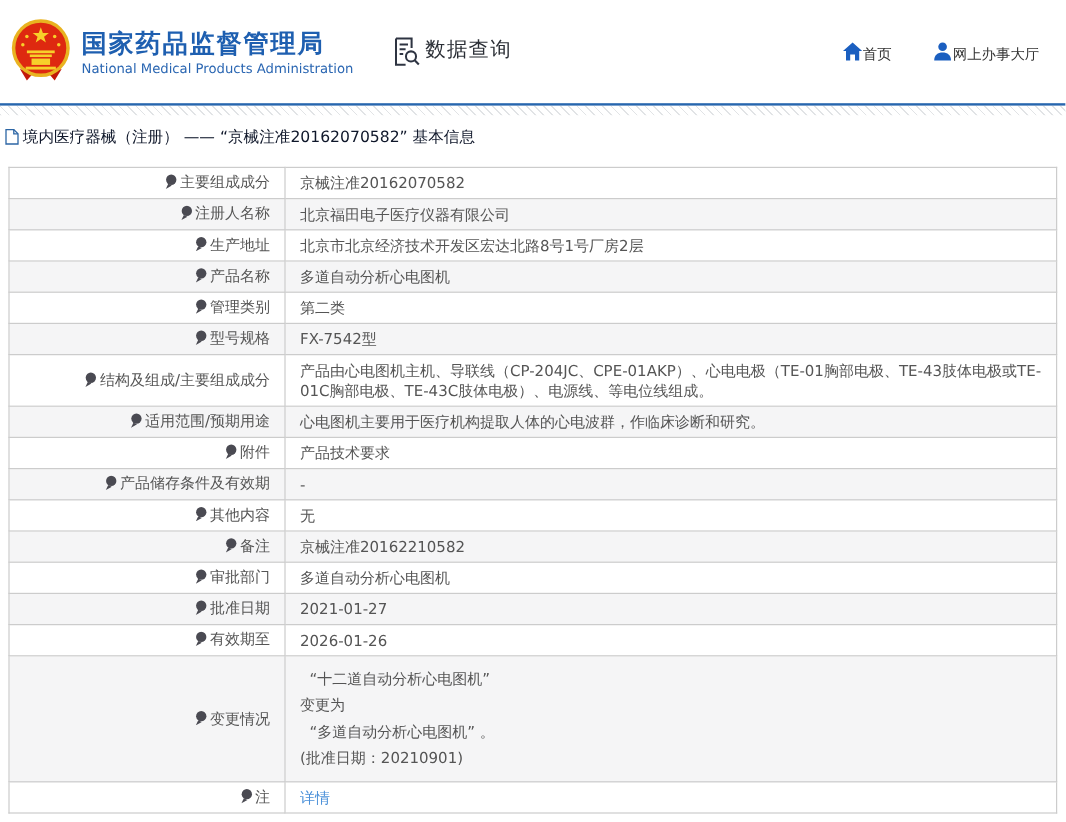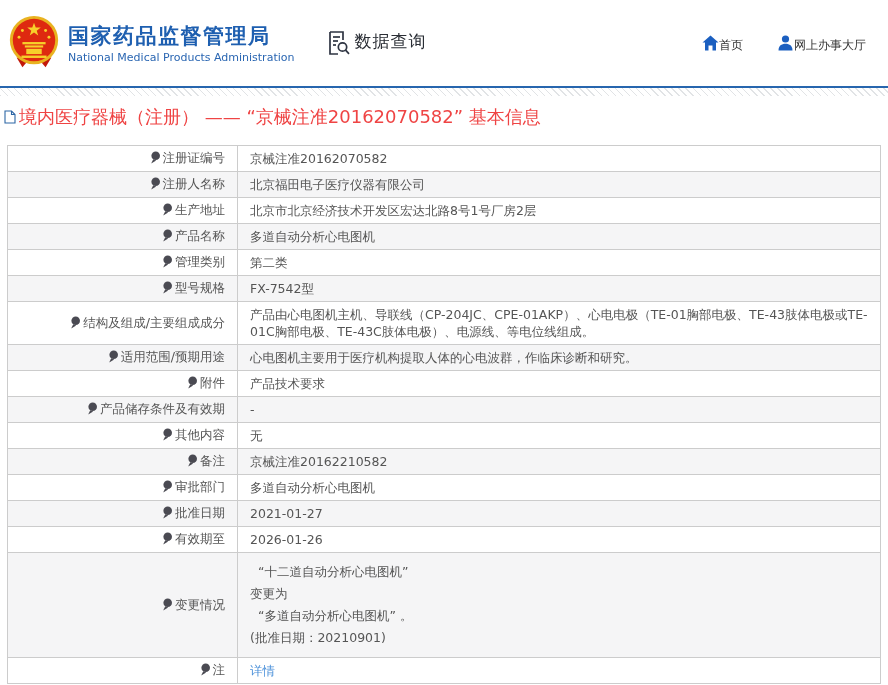--- a/index.html
+++ b/index.html
@@ -42,21 +42,21 @@
   .blue-line { height: 2px; background: #2766ae; }
   .stripe-band {
     height: 8px;
     background: repeating-linear-gradient(45deg,
       rgba(120,130,140,0.22) 0 1px, transparent 1px 5px);
   }
 
   
   .breadcrumb {
     margin: 9px 0 0 4px; display: flex; align-items: center;
-    font-size: 18px; color: #ef4444;
+    font-size: 13px; color: #0f172a;
   }
   .breadcrumb svg { width: 12px; height: 14px; margin-right: 3px; flex: 0 0 auto; }
 
   
   .info-table {
     margin: 16px 7px 0 7px; width: 874px;
     border-collapse: collapse; table-layout: fixed;
     font-size: 12.5px; color: #555;
   }
   .info-table th, .info-table td { border: 1px solid #ccc; vertical-align: middle; }
@@ -141,21 +141,21 @@
 
   <table class="info-table">
     <tbody id="info-table-body">
     <tr>
       <th class="label-cell">
         <span class="note-icon" hidden="">
           <svg width="11" height="13" viewBox="0 0 11 13">
             <circle cx="5.7" cy="4.8" r="4.3" fill="#4a4a52"></circle>
             <path d="M3.2 8.2 L1.2 12.4 L6.2 9.6 Z" fill="#4a4a52"></path>
           </svg>
-        </span><span class="lbl-text">注册证编号</span>
+        </span><span class="lbl-text">主要组成成分</span>
       </th>
       <td class="value-cell">京械注准20162070582</td>
     </tr>
 
     <tr>
       <th class="label-cell">
         <span class="note-icon" hidden="">
           <svg width="11" height="13" viewBox="0 0 11 13">
             <circle cx="5.7" cy="4.8" r="4.3" fill="#4a4a52"></circle>
             <path d="M3.2 8.2 L1.2 12.4 L6.2 9.6 Z" fill="#4a4a52"></path>

